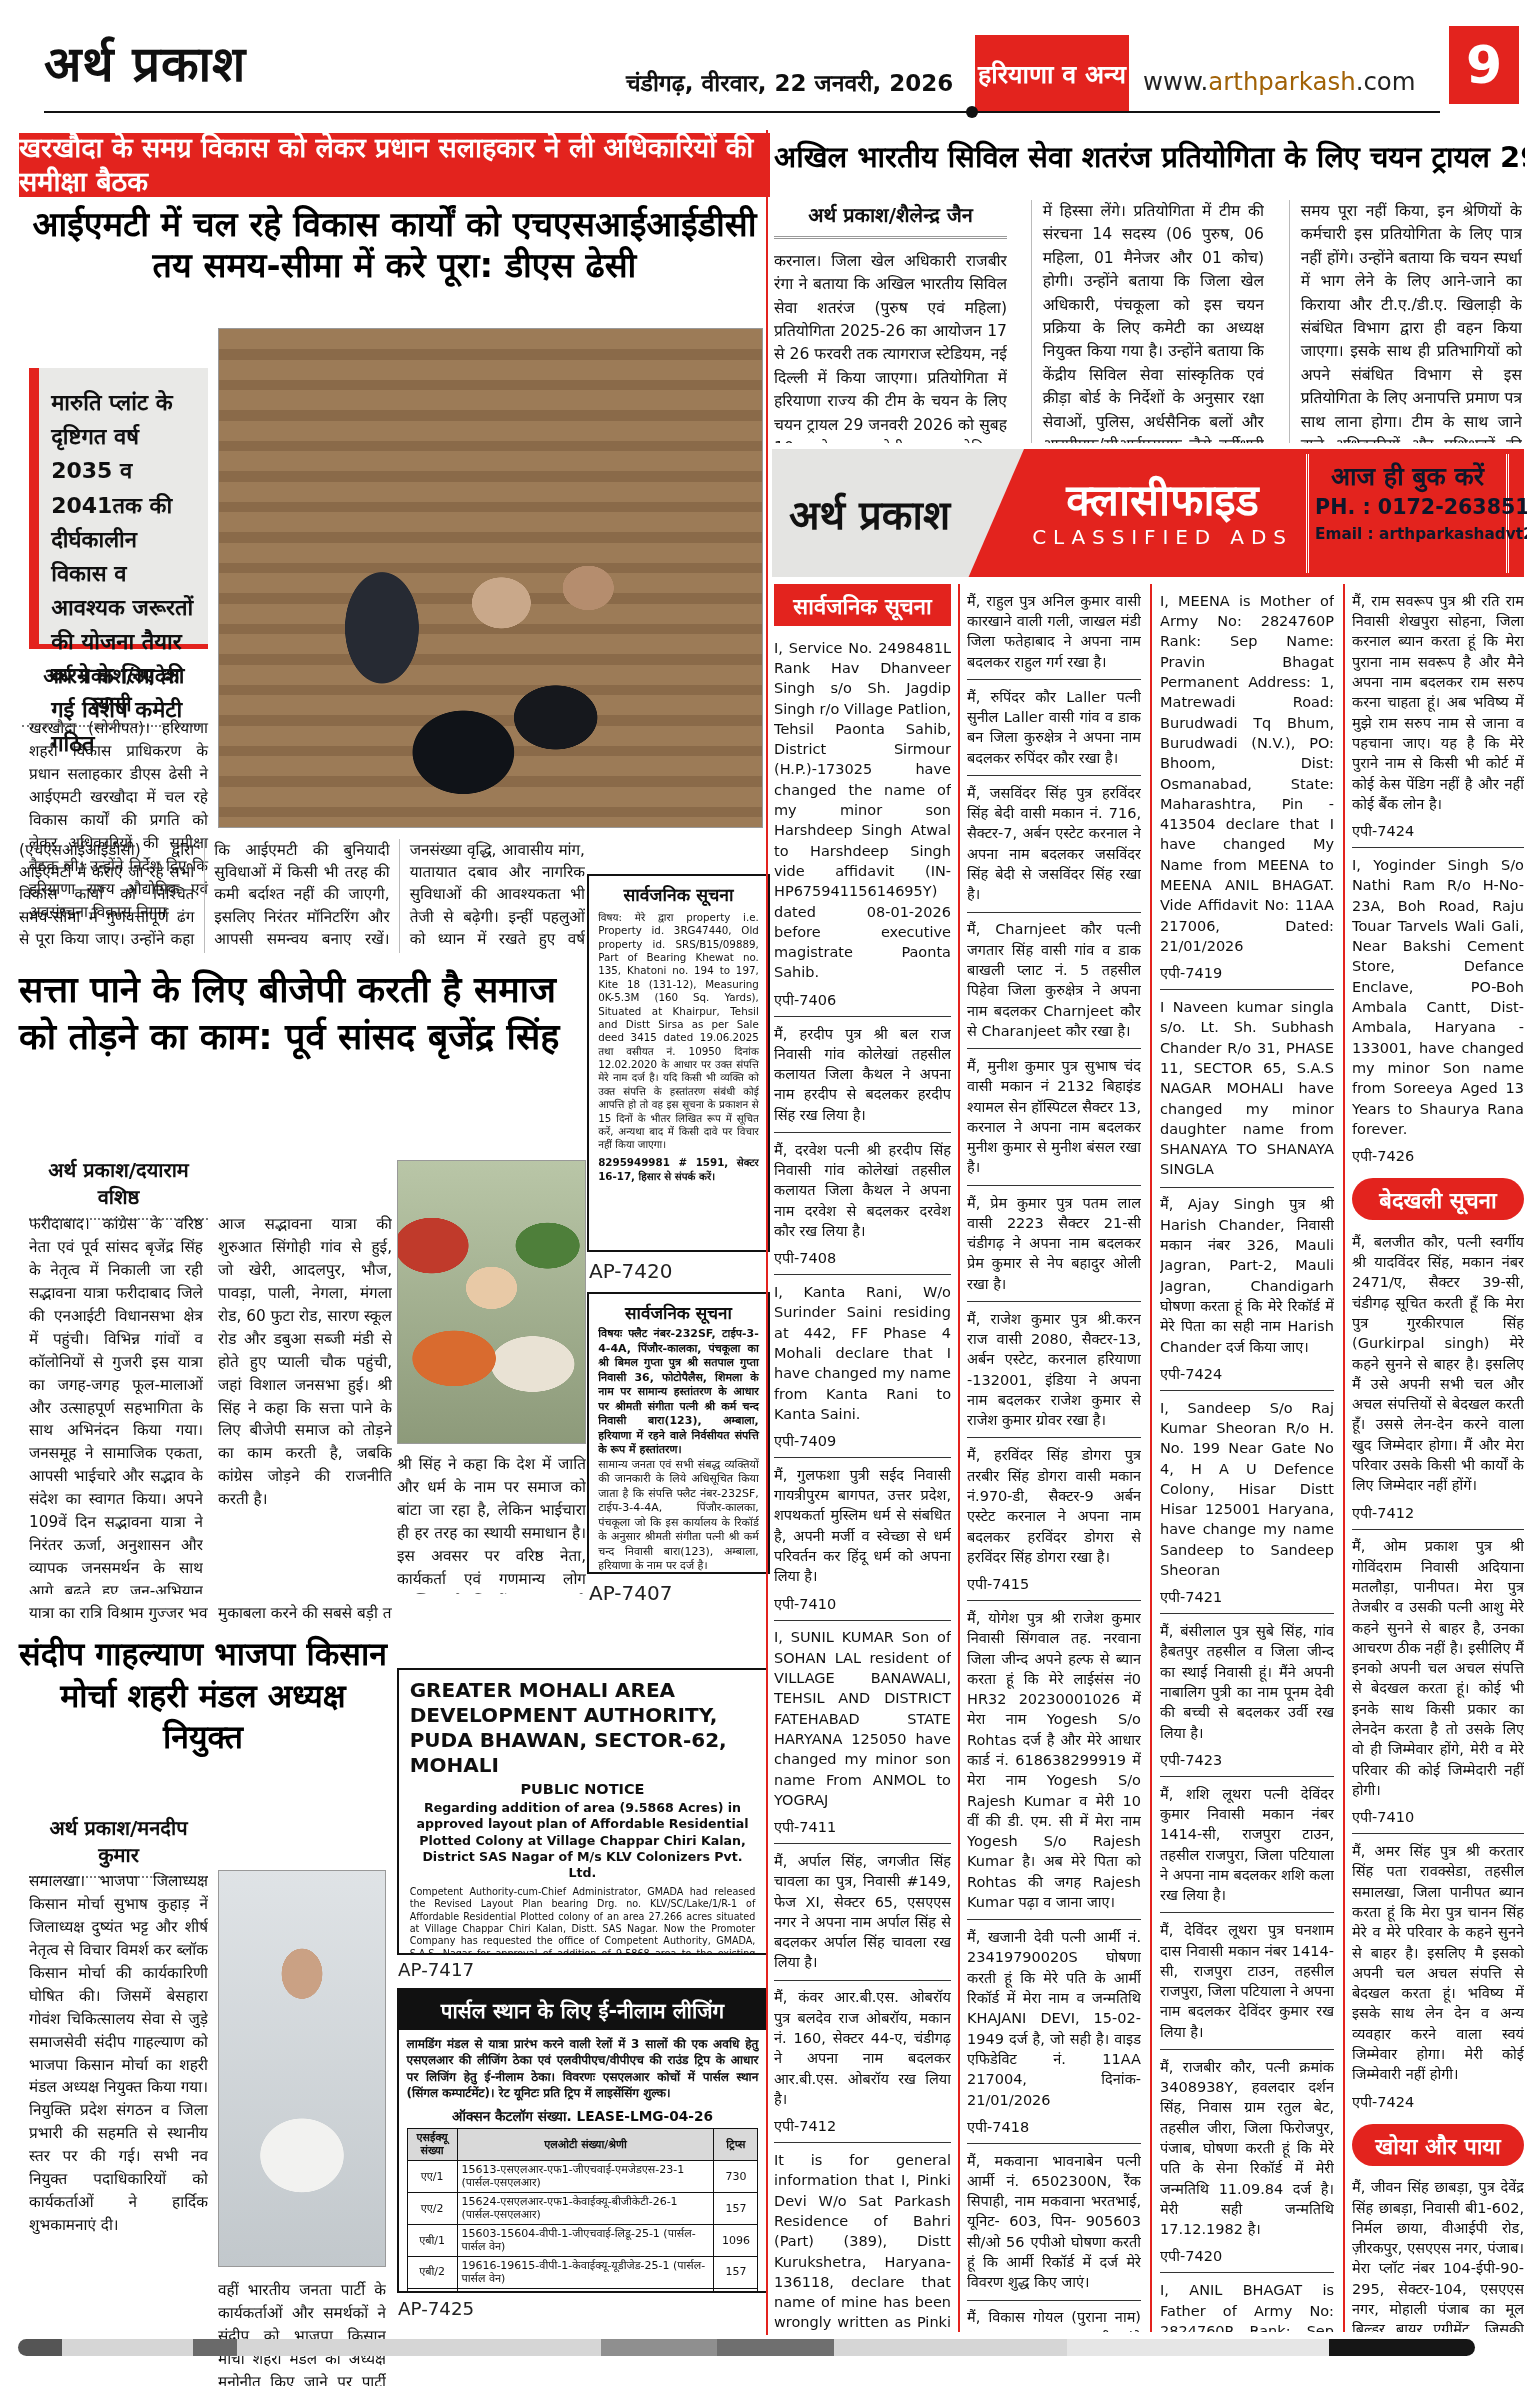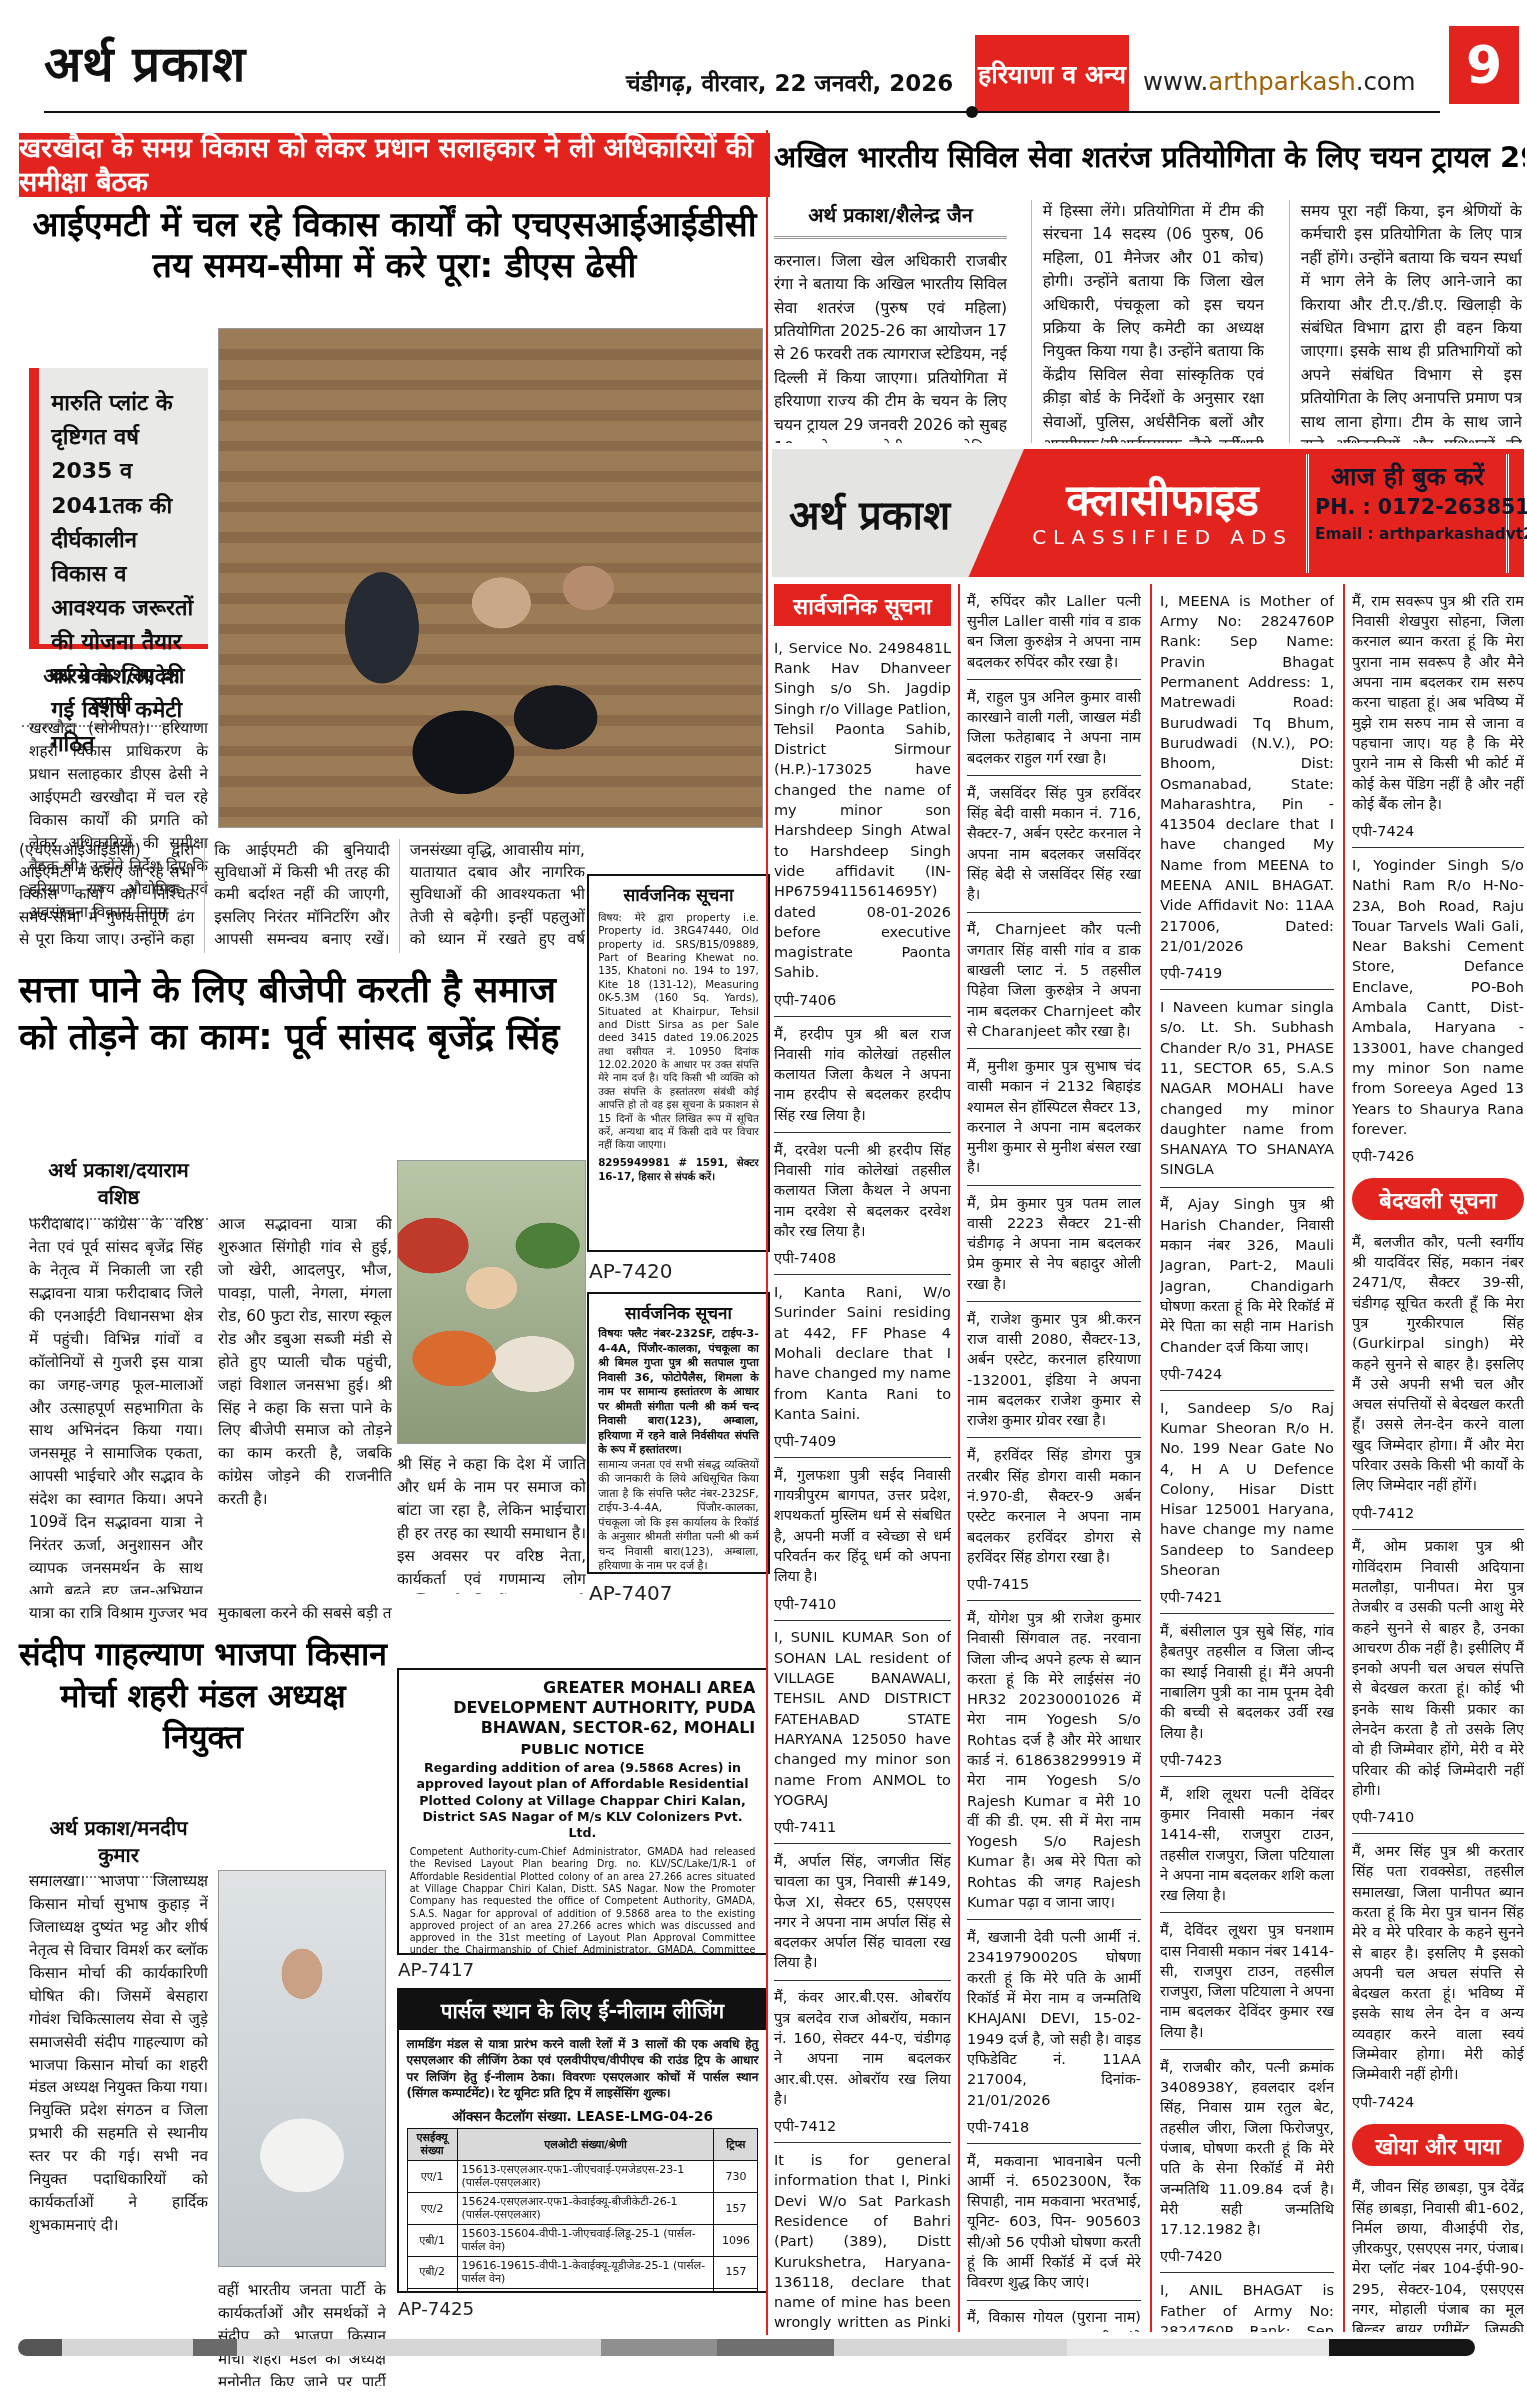--- a/index.html
+++ b/index.html
@@ -89,21 +89,21 @@
   #a4-cA{left:29px;top:1870px;width:179px;height:516px;font-size:15.3px;overflow:hidden}
   #a4-photo{left:218px;top:1870px;width:168px;height:397px;border:0.8px solid #999;
      background:
        radial-gradient(35px 43px at 50% 26%,#caa184 0 58%,transparent 59%),
        radial-gradient(69px 61px at 50% 72%,#f2f2f0 0 60%,transparent 61%),
        linear-gradient(180deg,#dfe3e6,#c2c8cc)}
   #a4-cB{left:218px;top:2279px;width:168px;height:107px;font-size:15.3px;overflow:hidden}
 
   
   #gmada{left:397px;top:1668px;width:371px;height:287px;border:2.3px solid #111;padding:7.6px 10.7px;overflow:hidden}
-  #gmada .t1{font-size:16px;font-weight:bold;text-align:right;line-height:1.25}
+  #gmada .t1{font-size:20px;font-weight:bold;text-align:left;line-height:1.25}
   #gmada .t2{font-size:14.5px;font-weight:bold;text-align:center;margin:3.1px 0}
   #gmada .subj{font-size:12.6px;font-weight:bold;text-align:center;line-height:1.3;margin-bottom:4.6px}
   #gmada p{font-size:9.6px;line-height:1.28;text-align:justify}
   #ap-gmada{left:398px;top:1959px;font-size:18.3px;color:#222}
 
   
   #rail{left:397px;top:1988px;width:371px;height:305px;border:2.3px solid #111;overflow:hidden;background:#fff}
   #rail-banner{background:#111;color:#fff;font-size:20.6px;font-weight:bold;text-align:center;padding:6.1px 0}
   #rail .inner{padding:6.1px 7.6px 0 7.6px}
   #rail .intro{font-size:12px;font-weight:bold;line-height:1.35;text-align:justify}
@@ -338,26 +338,26 @@
         <div class="ad-text">It is for general information that I, Pinki Devi W/o Sat Parkash Residence of Bahri (Part) (389), Distt Kurukshetra, Haryana-136118, declare that name of mine has been wrongly written as Pinki in my minor daughter namly Shiristi aged 17 years in his 10th class CBSE mark sheet. The actual name of mine is Pinki Devi respectively. Which may be amended accordingly.</div>
 
       </div>
     </div>
 </div>
 
 <div class="abs clcol" id="ccol2">
   <div>
 
       <div class="ad">
+        <div class="ad-text">मैं, राहुल पुत्र अनिल कुमार वासी कारखाने वाली गली, जाखल मंडी जिला फतेहाबाद ने अपना नाम बदलकर राहुल गर्ग रखा है।</div>
+
+      </div>
+
+      <div class="ad">
         <div class="ad-text">मैं, रुपिंदर कौर Laller पत्नी सुनील Laller वासी गांव व डाक बन जिला कुरुक्षेत्र ने अपना नाम बदलकर रुपिंदर कौर रखा है।</div>
-
-      </div>
-
-      <div class="ad">
-        <div class="ad-text">मैं, राहुल पुत्र अनिल कुमार वासी कारखाने वाली गली, जाखल मंडी जिला फतेहाबाद ने अपना नाम बदलकर राहुल गर्ग रखा है।</div>
 
       </div>
 
       <div class="ad">
         <div class="ad-text">मैं, जसविंदर सिंह पुत्र हरविंदर सिंह बेदी वासी मकान नं. 716, सैक्टर-7, अर्बन एस्टेट करनाल ने अपना नाम बदलकर जसविंदर सिंह बेदी से जसविंदर सिंह रखा है।</div>
 
       </div>
 
       <div class="ad">
         <div class="ad-text">मैं, Charnjeet कौर पत्नी जगतार सिंह वासी गांव व डाक बाखली प्लाट नं. 5 तहसील पिहेवा जिला कुरुक्षेत्र ने अपना नाम बदलकर Charnjeet कौर से Charanjeet कौर रखा है।</div>

